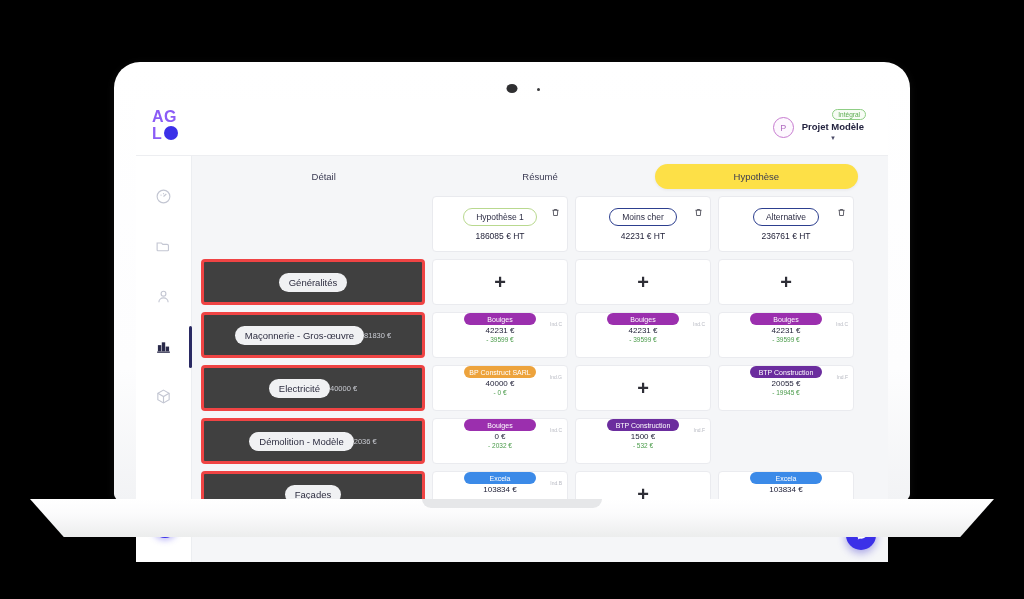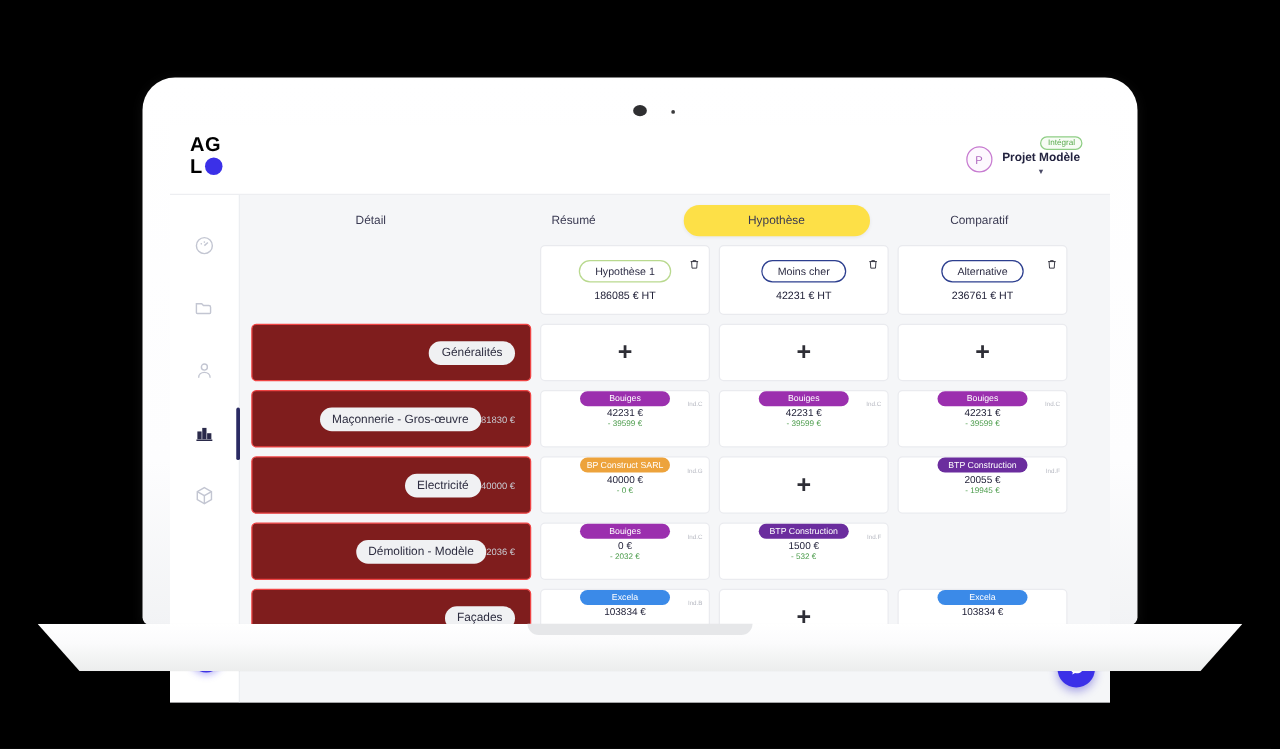--- a/index.html
+++ b/index.html
@@ -55,21 +55,21 @@
     position: absolute; left: 0; top: 0; width: 752px; height: 56px;
     background: #ffffff;
     display: flex; align-items: center; justify-content: space-between;
     padding: 0 24px 0 16px;
     border-bottom: 1px solid #edeef1;
   }
   .logo { width: 42px; height: 40px; position: relative; }
   .logo-line {
     font-family: "Liberation Sans", sans-serif;
     font-weight: 700; font-size: 16px; letter-spacing: 0.5px;
-    color: #000000; line-height: 17px;
+    color: #8b5cf6; line-height: 17px;
   }
   .logo-row2 { display: flex; align-items: center; gap: 1px; }
   .logo-dot {
     width: 14px; height: 14px; border-radius: 50%;
     background: #3b30e8; display: inline-block; margin-left: 1px;
   }
   .header-right { display: flex; align-items: center; gap: 8px; position: relative; }
   .avatar {
     width: 21px; height: 21px; border-radius: 50%;
     border: 1.4px solid #c77bd0; color: #b06ac0;
@@ -141,23 +141,23 @@
     white-space: nowrap;
   }
   .hyp-pill.blue { border-color: #2d3f8f; }
   .hyp-total { font-size: 8.5px; color: #23233a; }
   .trash {
     position: absolute; right: 7px; top: 6px; color: #30303c;
   }
   .spacer-lot { width: 224px; }
 
   .lot-cell {
-    background: #7f1d1d; border: 1px solid #ef4444; border-radius: 4px;
+    background: #404040; border: 3px solid #ef4444; border-radius: 4px;
     height: 46px; display: flex; align-items: center; padding: 0 12px;
-    justify-content: flex-end;
+    justify-content: center;
   }
   .lot-name {
     font-size: 9.5px; color: #2d2d40; background: #f0f1f3;
     border-radius: 12px; padding: 4px 10px;
   }
   .lot-amount { font-size: 7.5px; color: #c9cbd2; }
 
   .cell {
     background: #fff; border: 1px solid #eaebef; border-radius: 4px;
     height: 46px; position: relative;
@@ -258,21 +258,20 @@
           </div>
           <div class="help-btn">?</div>
         </div>
 
         <div class="content">
 
           <div class="tabs">
             <div class="tab">Détail</div>
             <div class="tab">Résumé</div>
             <div class="tab active">Hypothèse</div>
-            <div class="tab">Comparatif</div>
           </div>
 
           <div class="grid">
 
             <div class="grid-row">
               <div class="spacer-lot"></div>
 
               <div class="hyp-col">
                 <div class="hyp-head">
                   <span class="trash">

